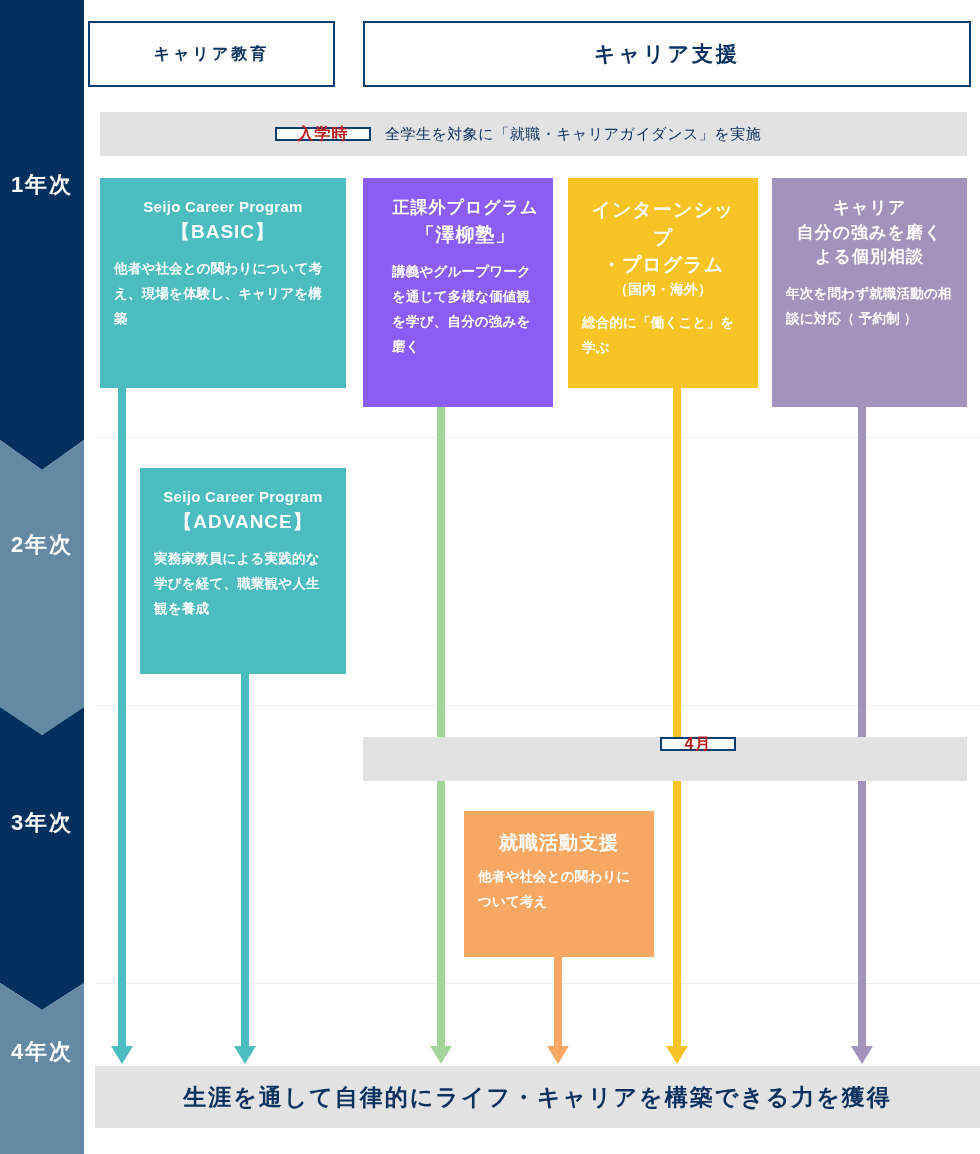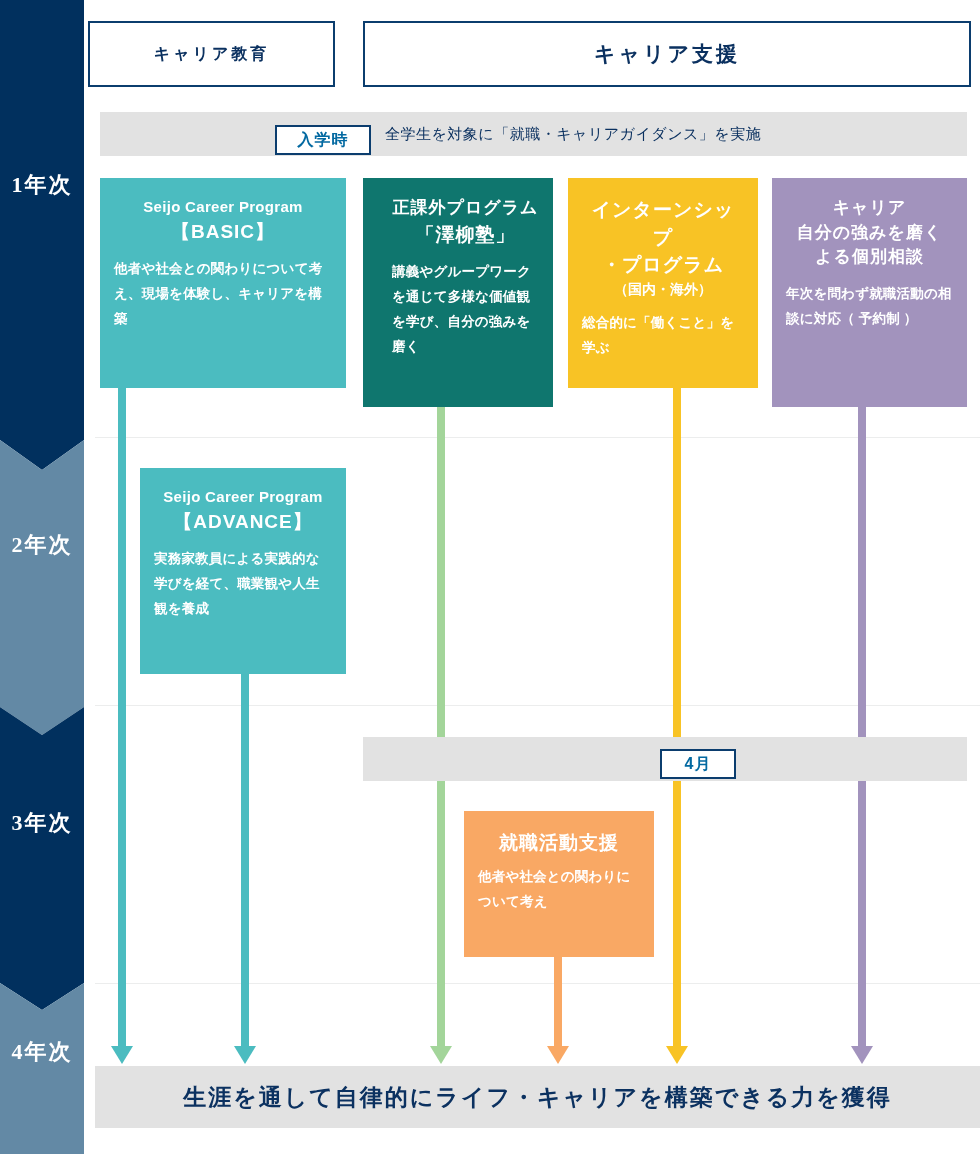--- a/index.html
+++ b/index.html
@@ -6,21 +6,21 @@
   body{
     width:980px;height:1154px;
     background:#ffffff;
     font-family:"Liberation Sans","DejaVu Sans",sans-serif;
     position:relative;
     overflow:hidden;
   }
   #stage{position:absolute;left:0;top:0;width:980px;height:1154px;}
 
   
-  .rail{position:absolute;left:0;top:0;width:72px;height:1154px;font-family:Liberation Serif, serif;}
+  .rail{position:absolute;left:0;top:0;width:72px;height:1154px;}
   .band{position:absolute;left:0;width:84px;}
   .band .body{position:absolute;left:0;top:0;width:100%;height:100%;}
   .year-label{
     position:absolute;left:0;width:84px;
     color:#ffffff;
     font-size:22px;font-weight:700;letter-spacing:2px;
     text-align:center;line-height:1.18;
   }
 
   
@@ -31,24 +31,24 @@
     position:absolute;border:2px solid #0b3d6e;background:#fff;
     color:#0b3160;font-weight:700;letter-spacing:3px;
     display:flex;align-items:center;justify-content:center;
   }
   #hdr-edu{left:88px;top:21px;width:243px;height:62px;font-size:16px;}
   #hdr-sup{left:363px;top:21px;width:604px;height:62px;font-size:21px;}
 
   
   .noteband{position:absolute;background:#e2e2e2;display:flex;align-items:center;}
   .note-chip{
-    border:2px solid #0b3d6e;background:#fff;color:#0369a1;
+    border:2px solid #0b3d6e;background:#fff;color:#b91c1c;
     font-size:16px;font-weight:700;letter-spacing:1px;
     display:flex;align-items:center;justify-content:center;
-    height:30px;box-sizing:border-box;margin-top:12px;
+    height:14px;box-sizing:border-box;
   }
   .note-text{color:#0b3160;font-size:15px;font-weight:400;letter-spacing:.5px;}
 
   #band-entry{left:100px;top:112px;width:867px;height:44px;}
   #band-entry .note-chip{margin-left:175px;width:96px;}
   #band-entry .note-text{margin-left:14px;}
 
   #band-april{left:363px;top:737px;width:604px;height:44px;flex-direction:column;}
   #band-april .note-chip{margin-left:66px;width:76px;}
   #band-april .note-text{margin-left:16px;}
@@ -152,21 +152,21 @@
   </div>
 
   <div class="card" style="left:140px;top:468px;width:206px;height:206px;background:#4bbcc0;">
     <div class="t">
       <span class="en">Seijo Career Program</span>
       <span class="jp">【ADVANCE】</span>
     </div>
     <div class="d">実務家教員による実践的な学びを経て、職業観や人生観を養成</div>
   </div>
 
-  <div class="card" style="left:363px;top:178px;width:190px;height:229px;background:#0f766e;padding-left:29px;">
+  <div class="card" style="left:363px;top:178px;width:190px;height:229px;background:#8b5cf6;padding-left:29px;">
     <div class="t">
       <span class="jp2">正課外プログラム</span>
       <span class="jp">「澤柳塾」</span>
     </div>
     <div class="d">講義やグループワークを通じて多様な価値観を学び、自分の強みを磨く</div>
   </div>
 
   <div class="card" style="left:568px;top:178px;width:190px;height:210px;background:#f8c325;">
     <div class="t">
       <span class="jp">インターンシップ</span>

